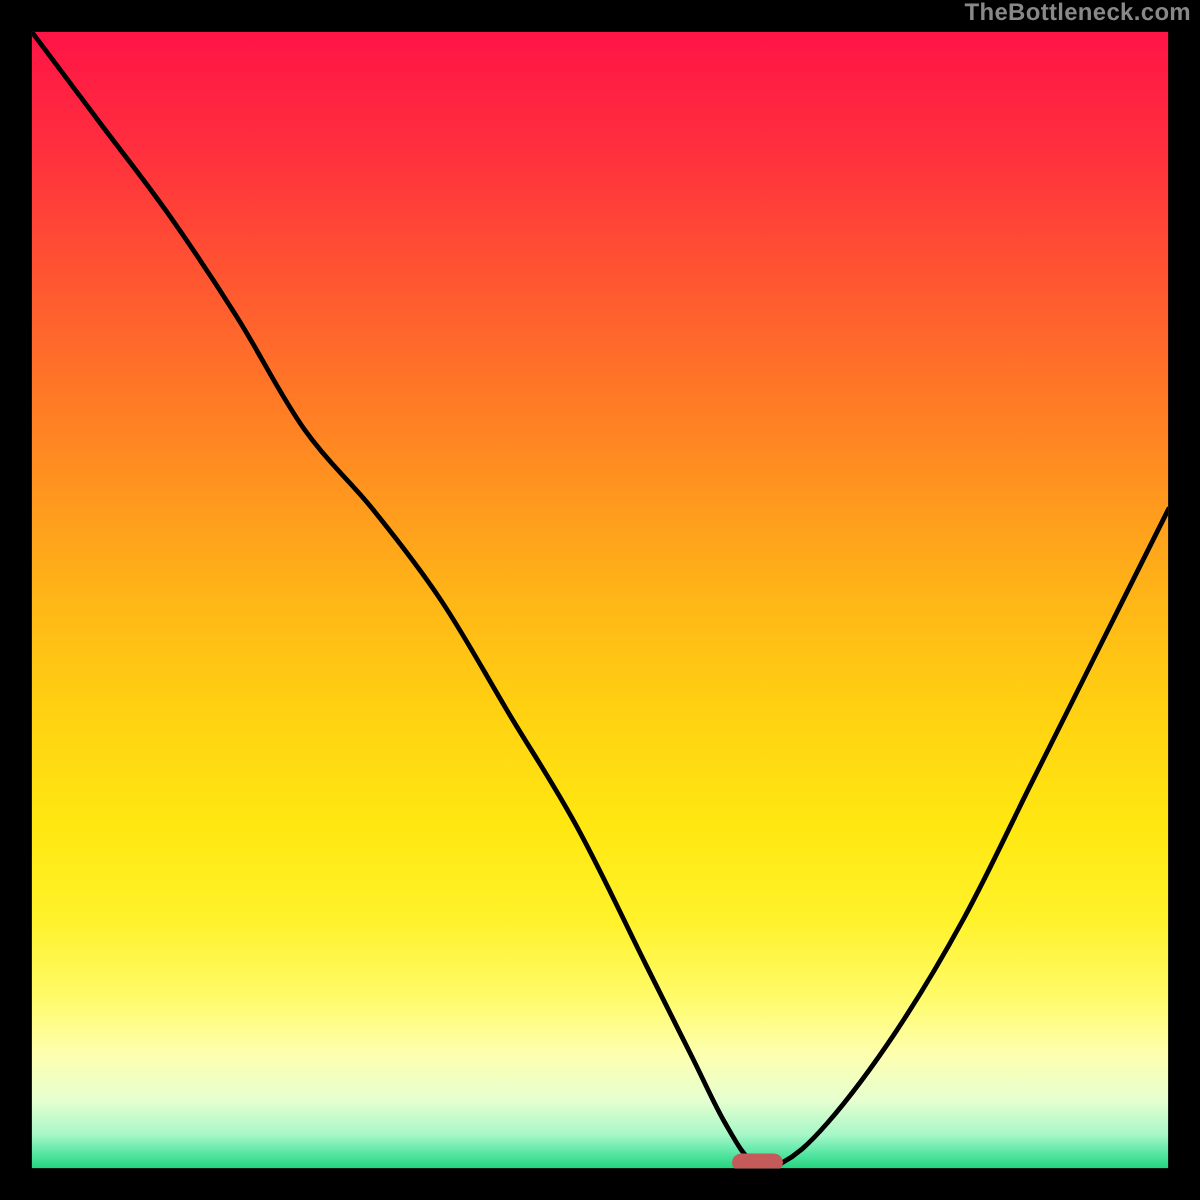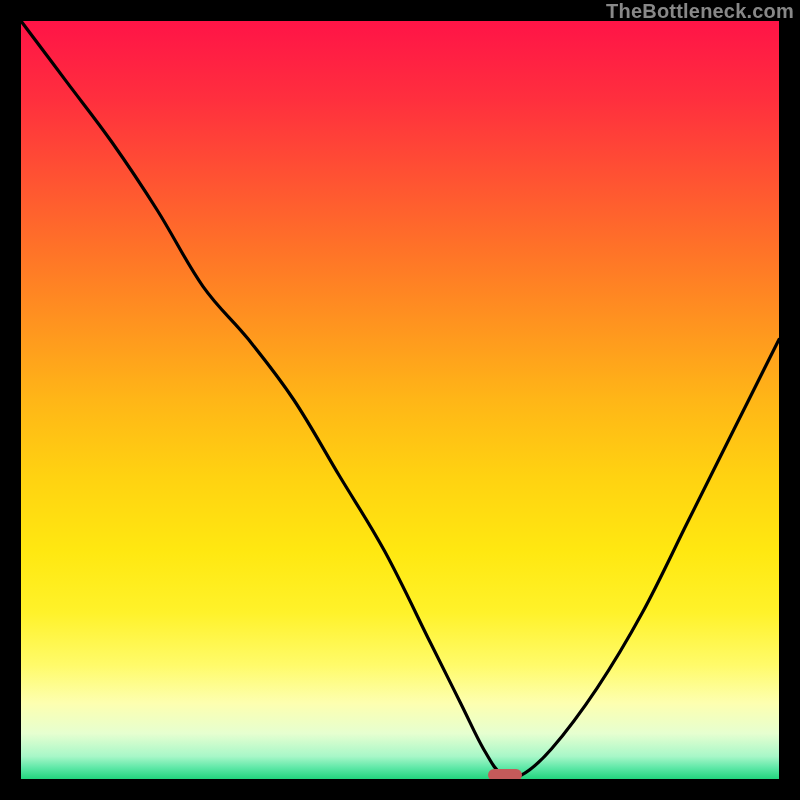--- a/index.html
+++ b/index.html
@@ -41,21 +41,21 @@
   }
   .marker {
     position: absolute;
     border-radius: 999px;
   }
   .watermark {
     position: absolute;
     top: 0px;
     right: 6px;
     color: #888;
-    font-size: 20px;
+    font-size: 16px;
     font-weight: 600;
     letter-spacing: 0.2px;
   }
 </style>
 </head>
 <body>
 
 <div class="stage">
 
   <div class="plot">

